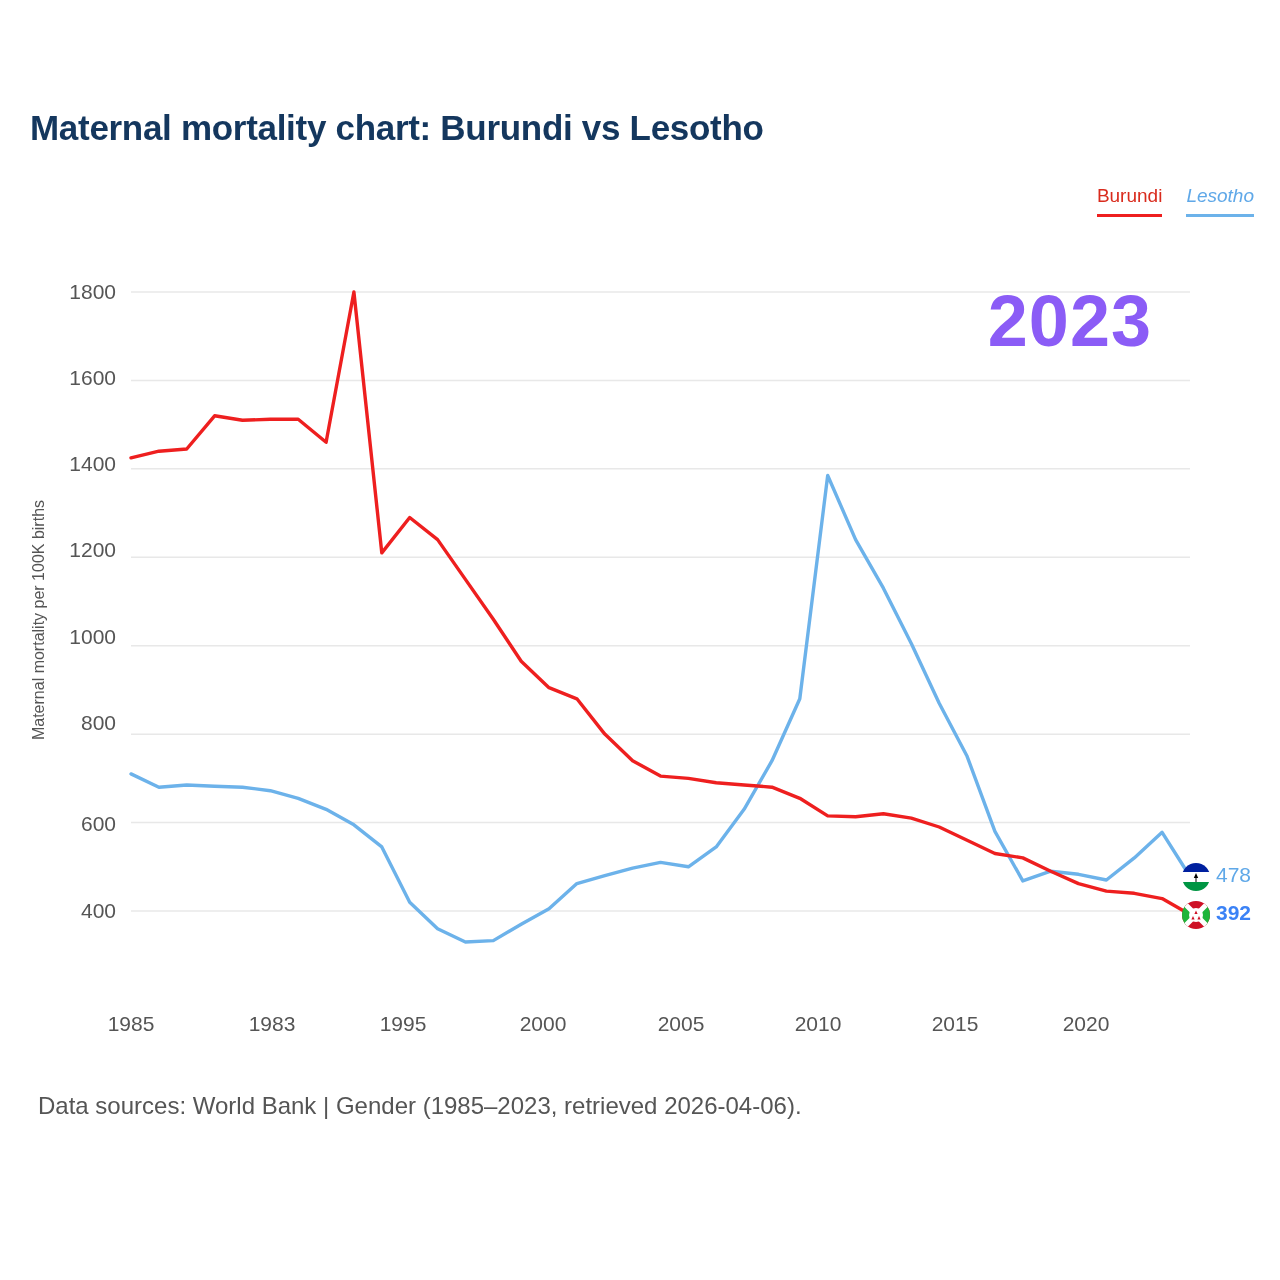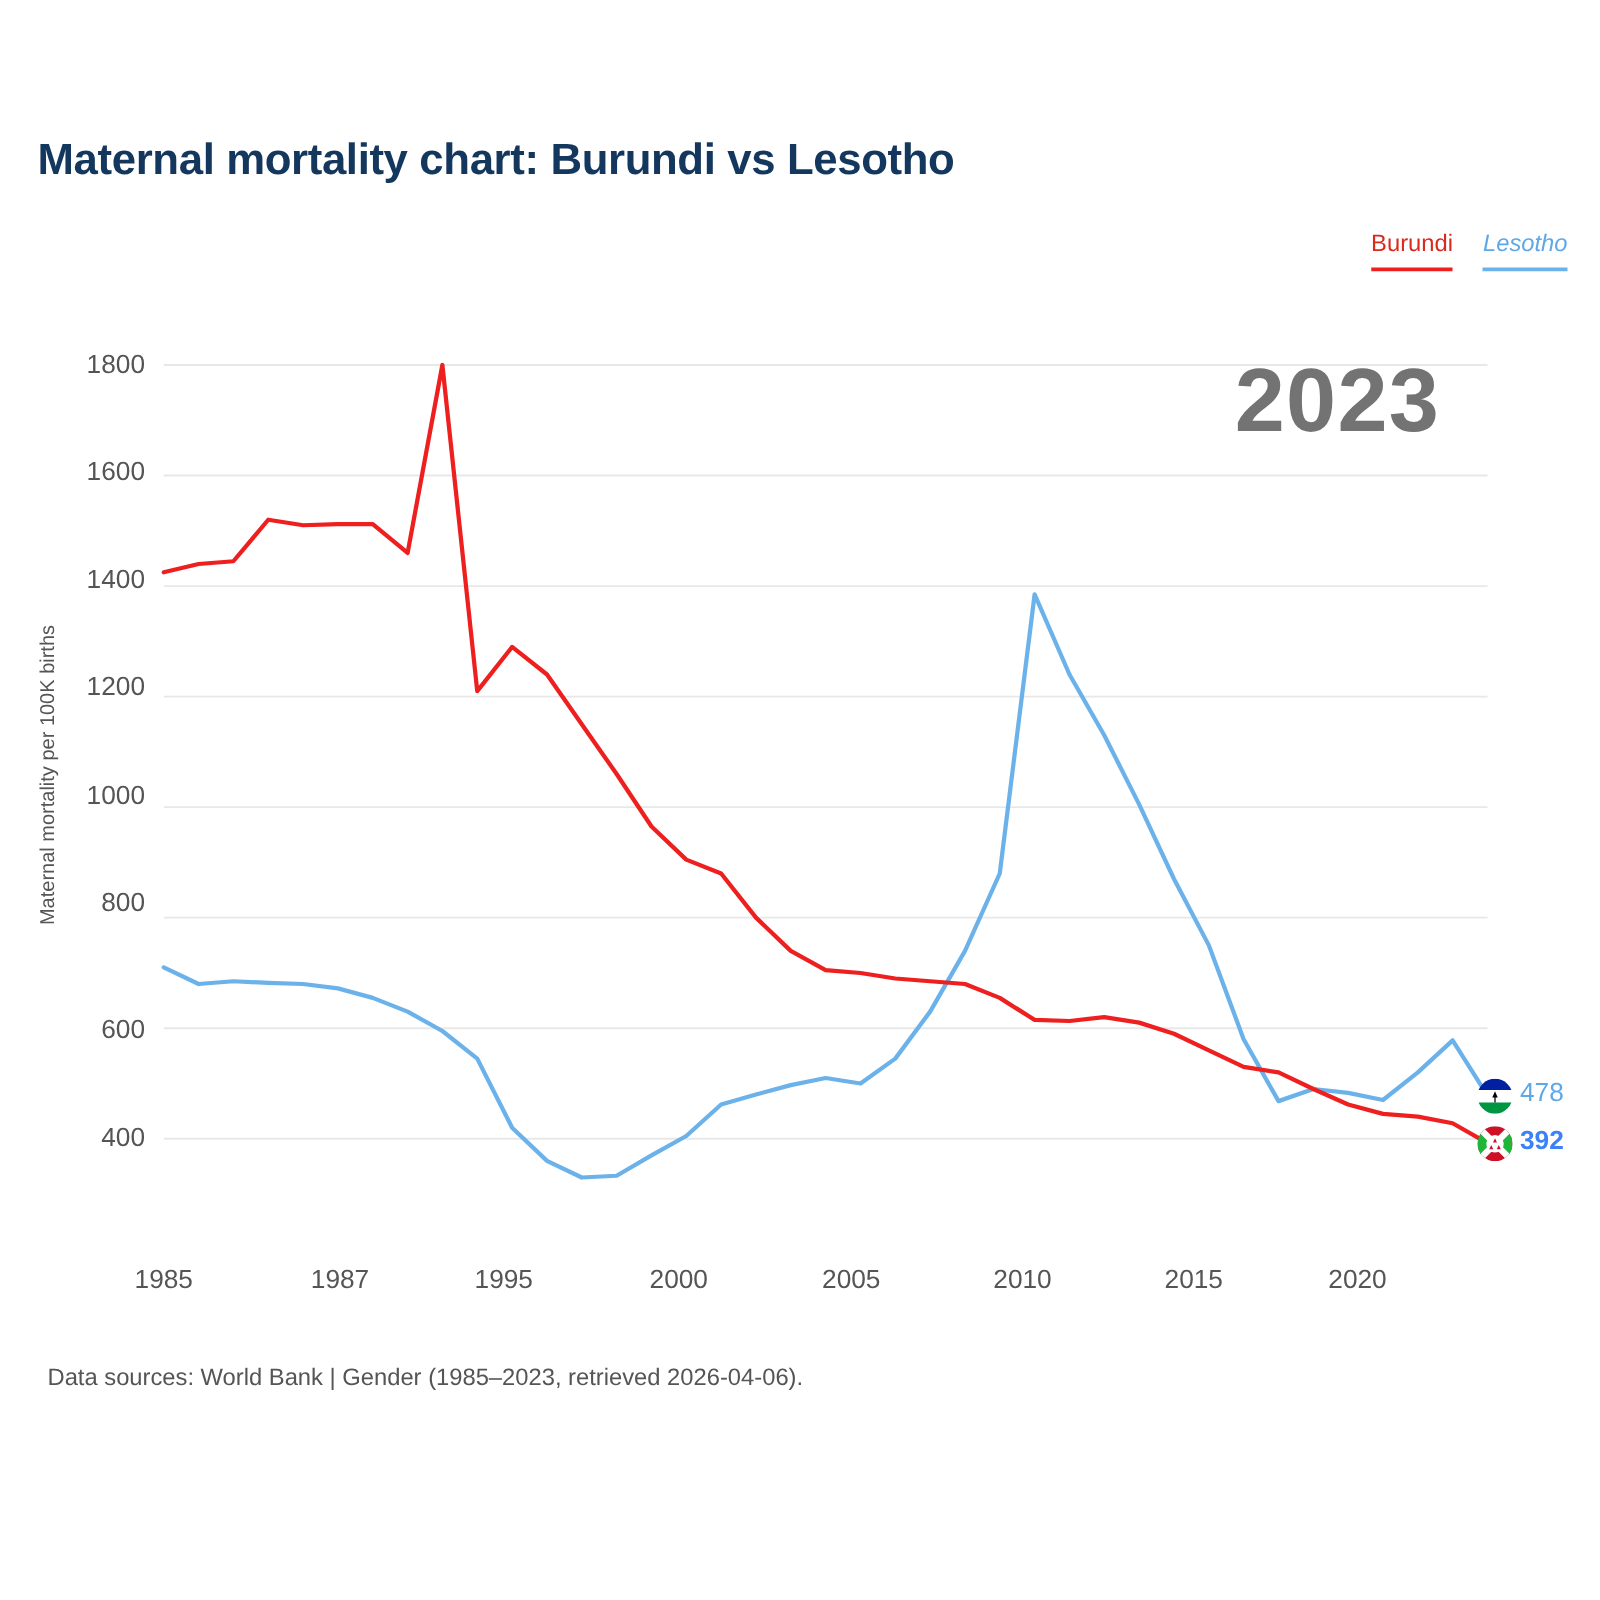--- a/index.html
+++ b/index.html
@@ -52,21 +52,21 @@
     color: #5fa8e8;
     border-bottom: 3px solid #6cb2ea;
     font-style: italic;
   }
   .year-watermark {
     position: absolute;
     right: 128px;
     top: 280px;
     font-size: 72px;
     font-weight: bold;
-    color: #737373;
+    color: #8b5cf6;
     letter-spacing: 1px;
   }
   .y-axis-title {
     position: absolute;
     left: 30px;
     top: 420px;
     width: 400px;
     transform-origin: 0 0;
     transform: rotate(-90deg) translate(-400px, 0);
     text-align: center;
@@ -108,21 +108,21 @@
     border-radius: 50%;
     overflow: hidden;
     display: block;
     flex: 0 0 auto;
   }
   .endlabel.lesotho { color: #5fa8e8; }
   .endlabel.burundi { color: #3b82f6; font-weight: bold; }
   .footer {
     position: absolute;
     left: 38px;
-    font-size: 19px;
+    font-size: 24px;
     color: #555555;
   }
   .footer.line1 { top: 1092px; }
   .footer.line2 { top: 1128px; }
 </style>
 </head>
 <body>
 
 <div id="chart-root">
 
@@ -140,21 +140,21 @@
   <div class="ytick" style="top:292px">1800</div>
   <div class="ytick" style="top:378px">1600</div>
   <div class="ytick" style="top:464px">1400</div>
   <div class="ytick" style="top:550px">1200</div>
   <div class="ytick" style="top:637px">1000</div>
   <div class="ytick" style="top:723px">800</div>
   <div class="ytick" style="top:824px">600</div>
   <div class="ytick" style="top:911px">400</div>
 
   <div class="xtick" style="left:131px">1985</div>
-  <div class="xtick" style="left:272px">1987</div>
+  <div class="xtick" style="left:272px">1983</div>
   <div class="xtick" style="left:403px">1995</div>
   <div class="xtick" style="left:543px">2000</div>
   <div class="xtick" style="left:681px">2005</div>
   <div class="xtick" style="left:818px">2010</div>
   <div class="xtick" style="left:955px">2015</div>
   <div class="xtick" style="left:1086px">2020</div>
 
   <svg class="plot-svg" width="1280" height="1280">
     <g id="gridlines">
         <line x1="131" x2="1190" y1="911" y2="911" stroke="#e8e8e8" stroke-width="1.5"></line>

